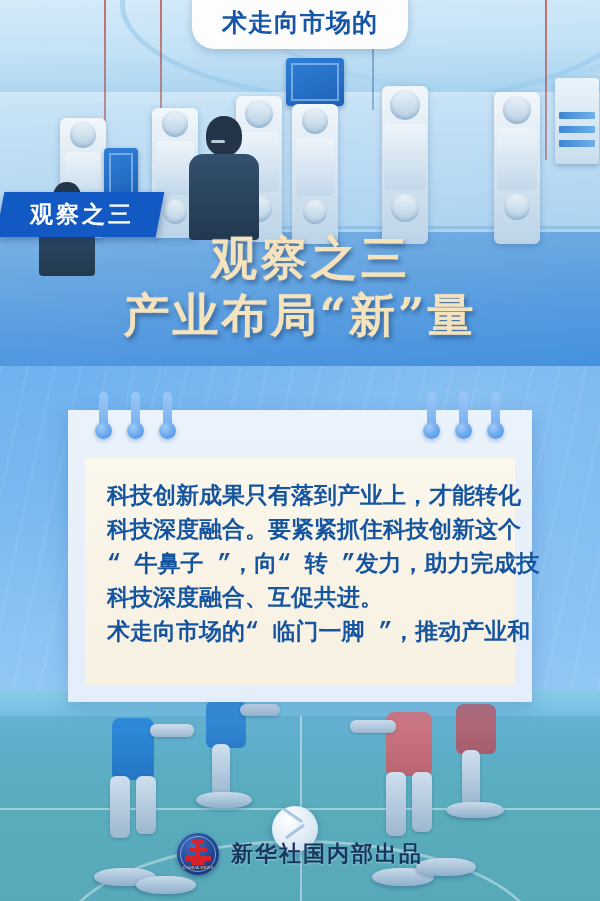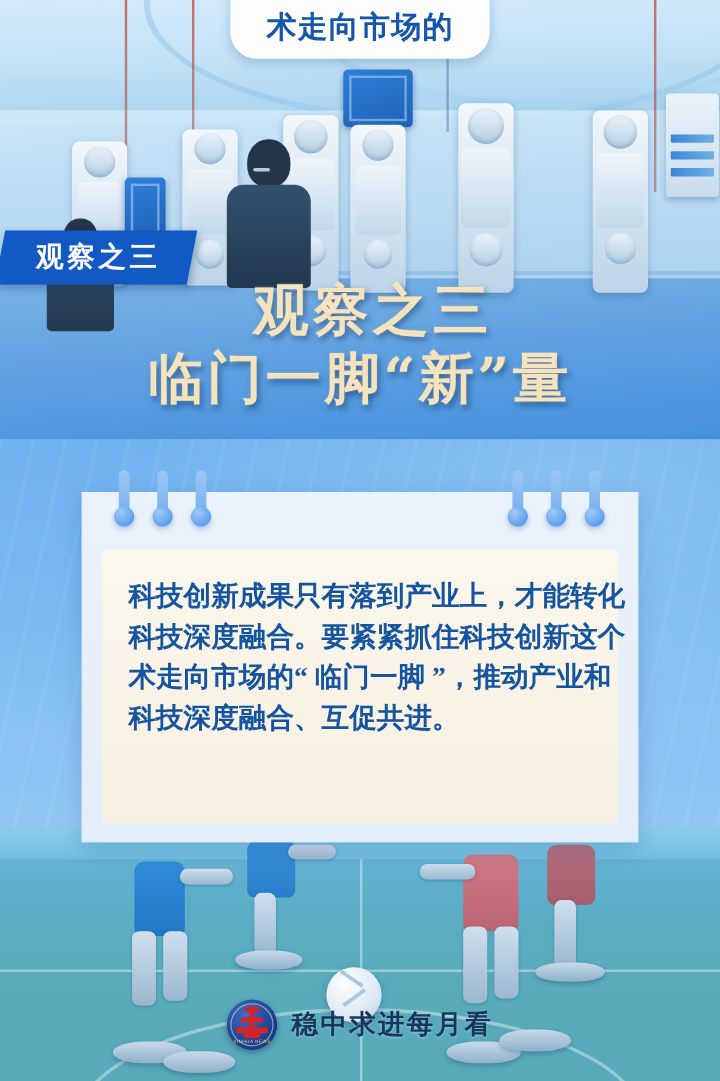--- a/index.html
+++ b/index.html
@@ -227,21 +227,21 @@
     background:linear-gradient(180deg,#eaf2fb 0%,#e4eefa 100%);
     box-shadow:0 6px 18px rgba(25,70,135,.22);
     z-index:28;
   }
   .card-inner {
     position:absolute; left:17px; top:48px; width:430px; height:228px;
     background:linear-gradient(180deg,#fbf7ec 0%,#f9f3e6 55%,#f7f1e3 100%);
     padding:22px 20px 0 22px;
   }
   .quote-line {
-    font-family:Liberation Serif, serif;
+    font-family:Liberation Mono, monospace;
     font-size:23px; font-weight:bold;
     color:#15549f;
     letter-spacing:0px;
     line-height:1.48;
     white-space:nowrap;
   }
   .pins { position:absolute; left:0; top:-18px; width:464px; height:64px; }
   .pin { position:absolute; width:11px; }
   .pin .stem {
     position:absolute; left:1px; top:0; width:9px; height:38px;
@@ -418,21 +418,21 @@
   <div class="top-tab">
     <span>术走向市场的</span>
   </div>
 
   <div class="sec-banner">
     <span>观察之三</span>
   </div>
 
   <div class="title-wrap">
     <div class="title-line l1">观察之三</div>
-    <div class="title-line l2">临门一脚“新”量</div>
+    <div class="title-line l2">产业布局“新”量</div>
   </div>
 
   <div class="card">
     <div class="pins">
       <div class="pin" style="left:30px;">
           <div class="stem"></div>
           <div class="head"></div>
         </div>
       <div class="pin" style="left:62px;">
           <div class="stem"></div>
@@ -451,31 +451,32 @@
           <div class="head"></div>
         </div>
       <div class="pin" style="left:422px;">
           <div class="stem"></div>
           <div class="head"></div>
         </div>
     </div>
     <div class="card-inner">
       <div class="quote-line">科技创新成果只有落到产业上，才能转化</div>
       <div class="quote-line">科技深度融合。要紧紧抓住科技创新这个</div>
+      <div class="quote-line">“ 牛鼻子 ”，向“ 转 ”发力，助力完成技</div>
+      <div class="quote-line">科技深度融合、互促共进。</div>
       <div class="quote-line">术走向市场的“ 临门一脚 ”，推动产业和</div>
-      <div class="quote-line">科技深度融合、互促共进。</div>
     </div>
   </div>
 
   <div class="footer">
     <div class="logo">
       <div class="ring"></div>
       <div class="tower-top"></div>
       <div class="tower"></div>
       <div class="tower-mid"></div>
       <div class="tower-base"></div>
       <div class="tower-foot"></div>
       <div class="arcword">XINHUA NEWS</div>
     </div>
-    <div class="footer-text">稳中求进每月看</div>
+    <div class="footer-text">新华社国内部出品</div>
   </div>
 
 </div>
 
 </body></html>

